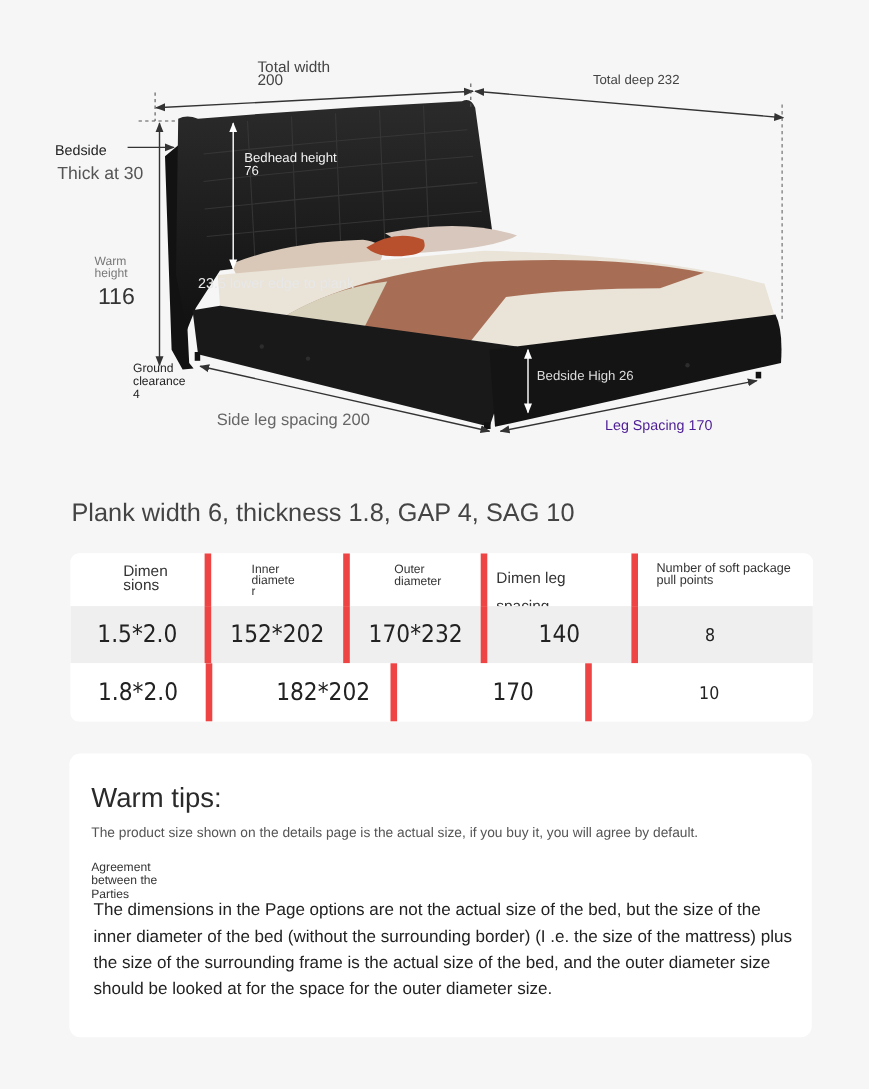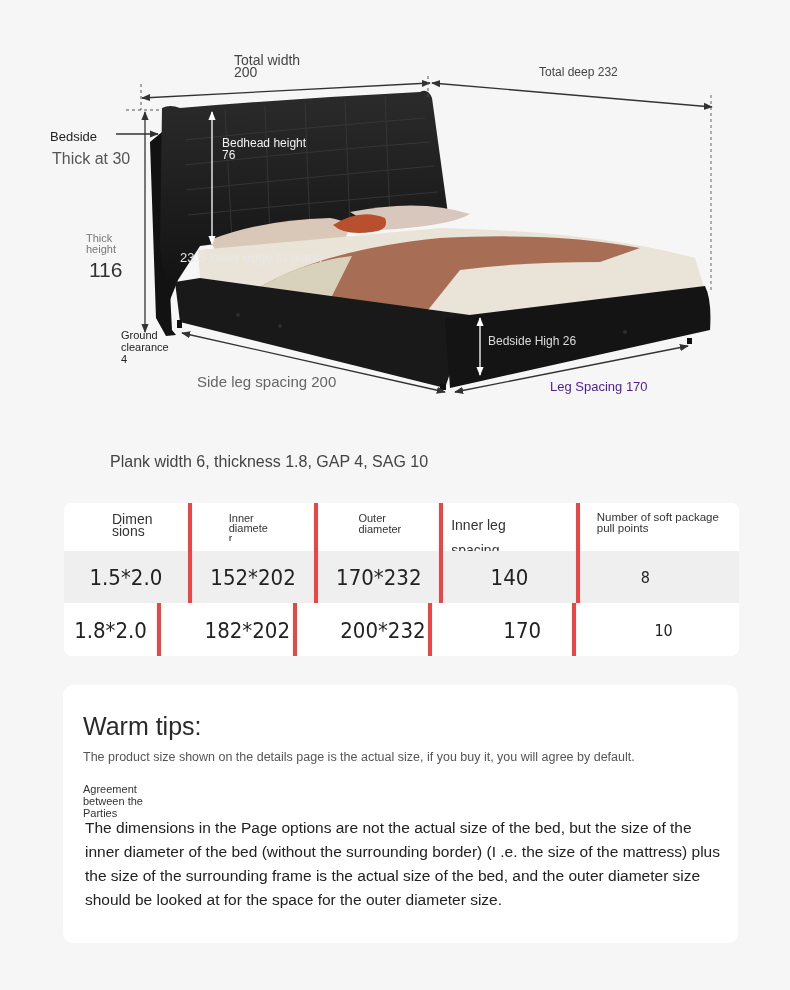--- a/index.html
+++ b/index.html
@@ -8,32 +8,32 @@
       background: #f6f6f6;
       font-family: "Liberation Sans", sans-serif;
       color: #333;
       position: relative;
       overflow: hidden;
     }
     .abs { position: absolute; }
     .diagram { position: absolute; left: 0; top: 0; width: 790px; height: 420px; }
     .lbl { position: absolute; color: #444; line-height: 1.0; white-space: nowrap; }
     .lbl.white { color: #f2f2f2; }
-    .plank-note { position: absolute; left: 65px; top: 453px; font-size: 16px; color: #444; margin-left: 45px; }
+    .plank-note { position: absolute; left: 65px; top: 453px; font-size: 23px; color: #444; }
 
     .spec-table {
       position: absolute; left: 64px; top: 503px; width: 675px; height: 153px;
       background: #fff; border-radius: 8px; overflow: hidden;
     }
     .spec-table .row { position: absolute; left: 0; width: 675px; display: flex; }
     .spec-table .row.head { top: 0; height: 48px; background: #fff; }
     .spec-table .row.r1 { top: 48px; height: 52px; background: #efefef; }
     .spec-table .row.r2 { top: 100px; height: 53px; background: #fff; gap: 40px; }
     .spec-table .cell {
-      border-right: 4px solid #ef4444; position: relative; box-sizing: border-box;
+      border-right: 6px solid #ef4444; position: relative; box-sizing: border-box;
     }
     .spec-table .cell:last-child { border-right: none; margin-left: 12px; }
     .c0 { width: 130px; } .c1 { width: 129px; } .c2 { width: 127px; }
     .c3 { width: 139px; } .c4 { width: 150px; }
     .hd { position: absolute; color: #333; line-height: 1.0; }
     .val {
       position: absolute; left: 0; right: 0; top: 50%; transform: translateY(-50%);
       text-align: center; font-size: 22px; color: #222;
       font-family: "DejaVu Sans Condensed", "DejaVu Sans", sans-serif;
     }
@@ -128,21 +128,21 @@
     <line x1="480" y1="318" x2="480" y2="375" stroke="#fff" stroke-width="1.3" marker-start="url(#arrw)" marker-end="url(#arrw)"></line>
   </svg>
 
   <div class="lbl" style="left:234px;top:53px;font-size:14px;">Total width</div>
   <div class="lbl" style="left:234px;top:65px;font-size:14px;">200</div>
   <div class="lbl" style="left:539px;top:66px;font-size:12px;">Total deep 232</div>
   <div class="lbl" style="left:50px;top:130px;font-size:13px;color:#222;">Bedside</div>
   <div class="lbl" style="left:52px;top:151px;font-size:16px;color:#555;">Thick at 30</div>
   <div class="lbl white" style="left:222px;top:137px;font-size:12px;">Bedhead height</div>
   <div class="lbl white" style="left:222px;top:149px;font-size:12px;">76</div>
-  <div class="lbl" style="left:86px;top:233px;font-size:11px;color:#777;">Thick</div>
+  <div class="lbl" style="left:86px;top:233px;font-size:11px;color:#777;">Warm</div>
   <div class="lbl" style="left:86px;top:244px;font-size:11px;color:#777;">height</div>
   <div class="lbl" style="left:89px;top:259px;font-size:21px;color:#333;">116</div>
   <div class="lbl white" style="left:180px;top:251px;font-size:13px;color:#e8e8e8;">23.5 lower edge to plank</div>
   <div class="lbl" style="left:121px;top:330px;font-size:11px;color:#222;">Ground</div>
   <div class="lbl" style="left:121px;top:342px;font-size:11px;color:#222;">clearance</div>
   <div class="lbl" style="left:121px;top:354px;font-size:11px;color:#222;">4</div>
   <div class="lbl" style="left:197px;top:374px;font-size:15px;color:#666;">Side leg spacing 200</div>
   <div class="lbl white" style="left:488px;top:335px;font-size:12px;color:#ddd;">Bedside High 26</div>
   <div class="lbl" style="left:550px;top:380px;font-size:13px;color:#4c1d95;">Leg Spacing 170</div>
 </div>
@@ -158,21 +158,21 @@
     <div class="cell c1">
       <span class="hd" style="left:37px;top:10px;font-size:11px;">Inner</span>
       <span class="hd" style="left:37px;top:20px;font-size:11px;text-align:right;">diamete</span>
       <span class="hd" style="left:37px;top:30px;font-size:11px;height:8px;overflow:hidden;">r</span>
     </div>
     <div class="cell c2">
       <span class="hd" style="left:40px;top:10px;font-size:11px;">Outer</span>
       <span class="hd" style="left:40px;top:21px;font-size:11px;">diameter</span>
     </div>
     <div class="cell c3">
-      <span class="hd" style="left:8px;top:15px;font-size:14px;">Inner leg</span>
+      <span class="hd" style="left:8px;top:15px;font-size:14px;">Dimen leg</span>
       <span class="hd" style="left:8px;top:40px;font-size:14px;">spacing</span>
     </div>
     <div class="cell c4">
       <span class="hd" style="left:5px;top:9px;font-size:11.5px;">Number of soft package</span>
       <span class="hd" style="left:5px;top:20px;font-size:11.5px;">pull points</span>
     </div>
   </div>
 
   <div class="row r1">
     <div class="cell c0">
@@ -191,23 +191,20 @@
         <span class="val small" style="padding-right:40px;">8</span>
       </div>
   </div>
 
   <div class="row r2">
     <div class="cell c0">
         <span class="val">1.8*2.0</span>
       </div>
     <div class="cell c1">
         <span class="val">182*202</span>
-      </div>
-    <div class="cell c2">
-        <span class="val">200*232</span>
       </div>
     <div class="cell c3">
         <span class="val">170</span>
       </div>
     <div class="cell c4">
         <span class="val small" style="padding-right:40px;">10</span>
       </div>
   </div>
 </div>
 

